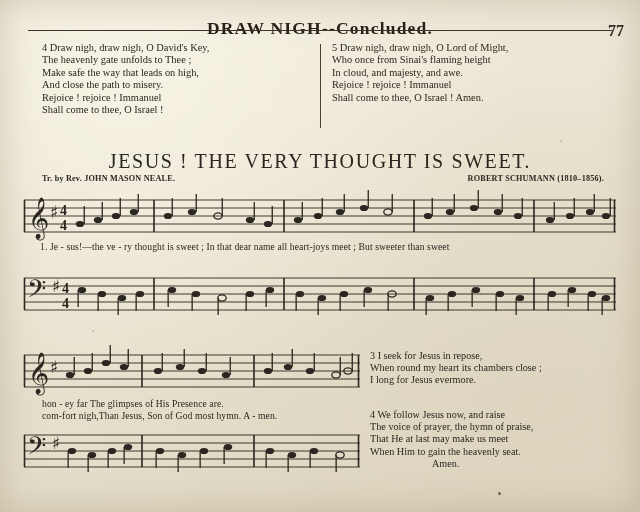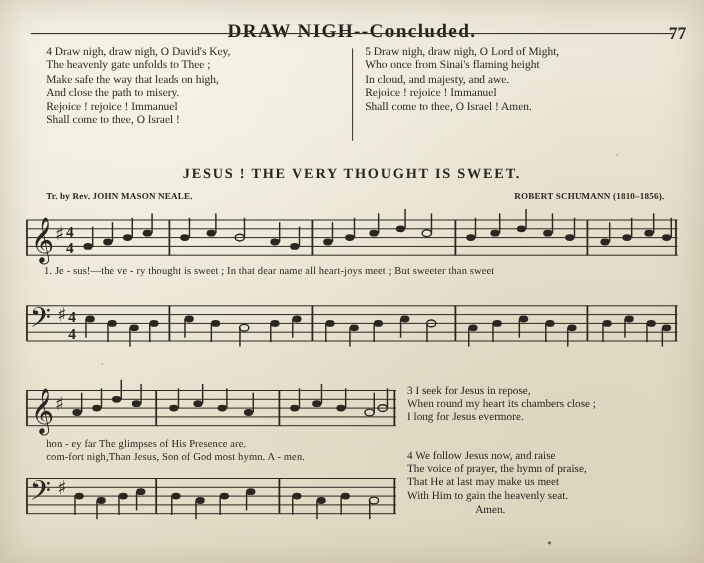--- a/index.html
+++ b/index.html
@@ -81,23 +81,23 @@
     border-left: 1px solid #4a4238;
   }
 
   
   .song-title {
     position: absolute;
     top: 150px;
     left: 0;
     width: 640px;
     text-align: center;
-    font-size: 13px;
+    font-size: 20px;
     letter-spacing: 1.6px;
-    font-weight: bold;
+    font-weight: normal;
   }
   .credit-left {
     position: absolute;
     top: 174px;
     left: 42px;
     font-size: 8.2px;
     font-weight: bold;
     letter-spacing: 0.2px;
   }
   .credit-right {
@@ -450,21 +450,21 @@
       <span>I seek for Jesus in repose,</span></div>
     <div class="verse-line">When round my heart its chambers close ;</div>
     <div class="verse-line">I long for Jesus evermore.</div>
   </div>
 
   <div class="verse-lower" style="left:370px; top:409px; width:250px;">
     <div class="verse-line first"><span class="vnum">4</span>
       <span>We follow Jesus now, and raise</span></div>
     <div class="verse-line">The voice of prayer, the hymn of praise,</div>
     <div class="verse-line">That He at last may make us meet</div>
-    <div class="verse-line">With Him to gain the heavenly seat.</div>
+    <div class="verse-line">When Him to gain the heavenly seat.</div>
     <div class="verse-line amen-line">Amen.</div>
   </div>
 
   <div class="footer-dot"></div>
   <div class="speck" style="left:92px; top:330px; width:2px; height:2px;"></div>
   <div class="speck" style="left:560px; top:140px; width:2px; height:2px;"></div>
 
 </div>
 
 </body></html>

